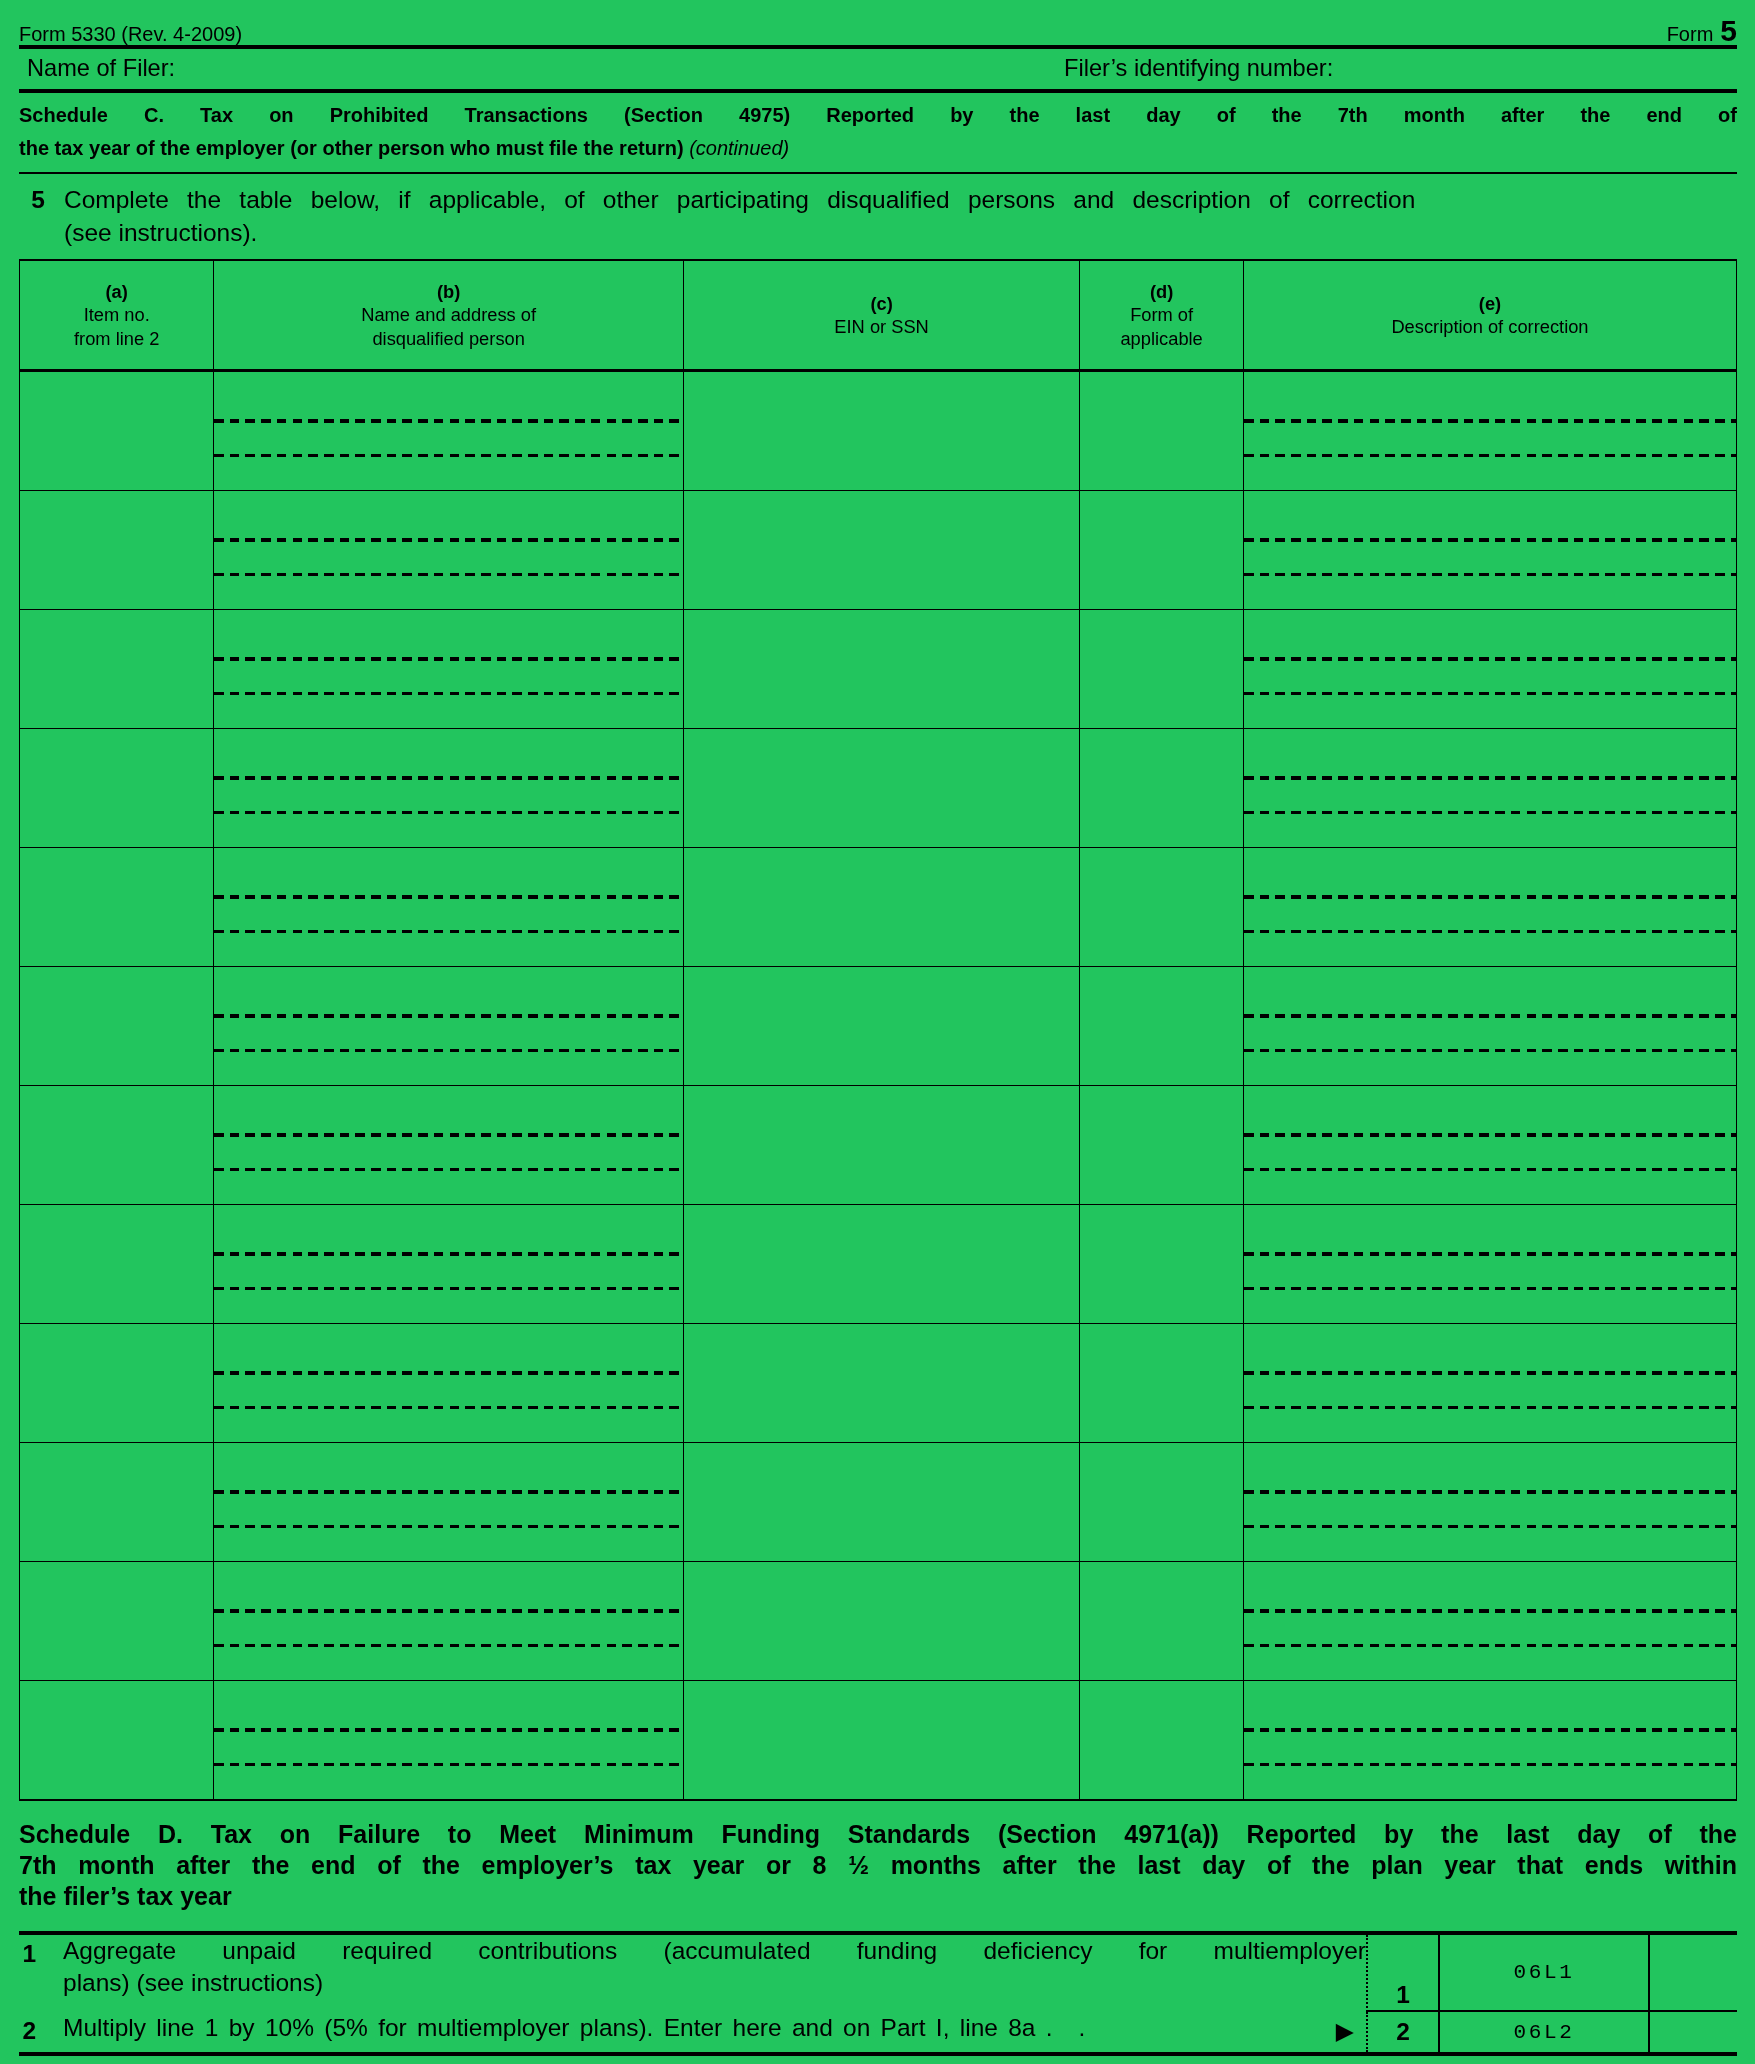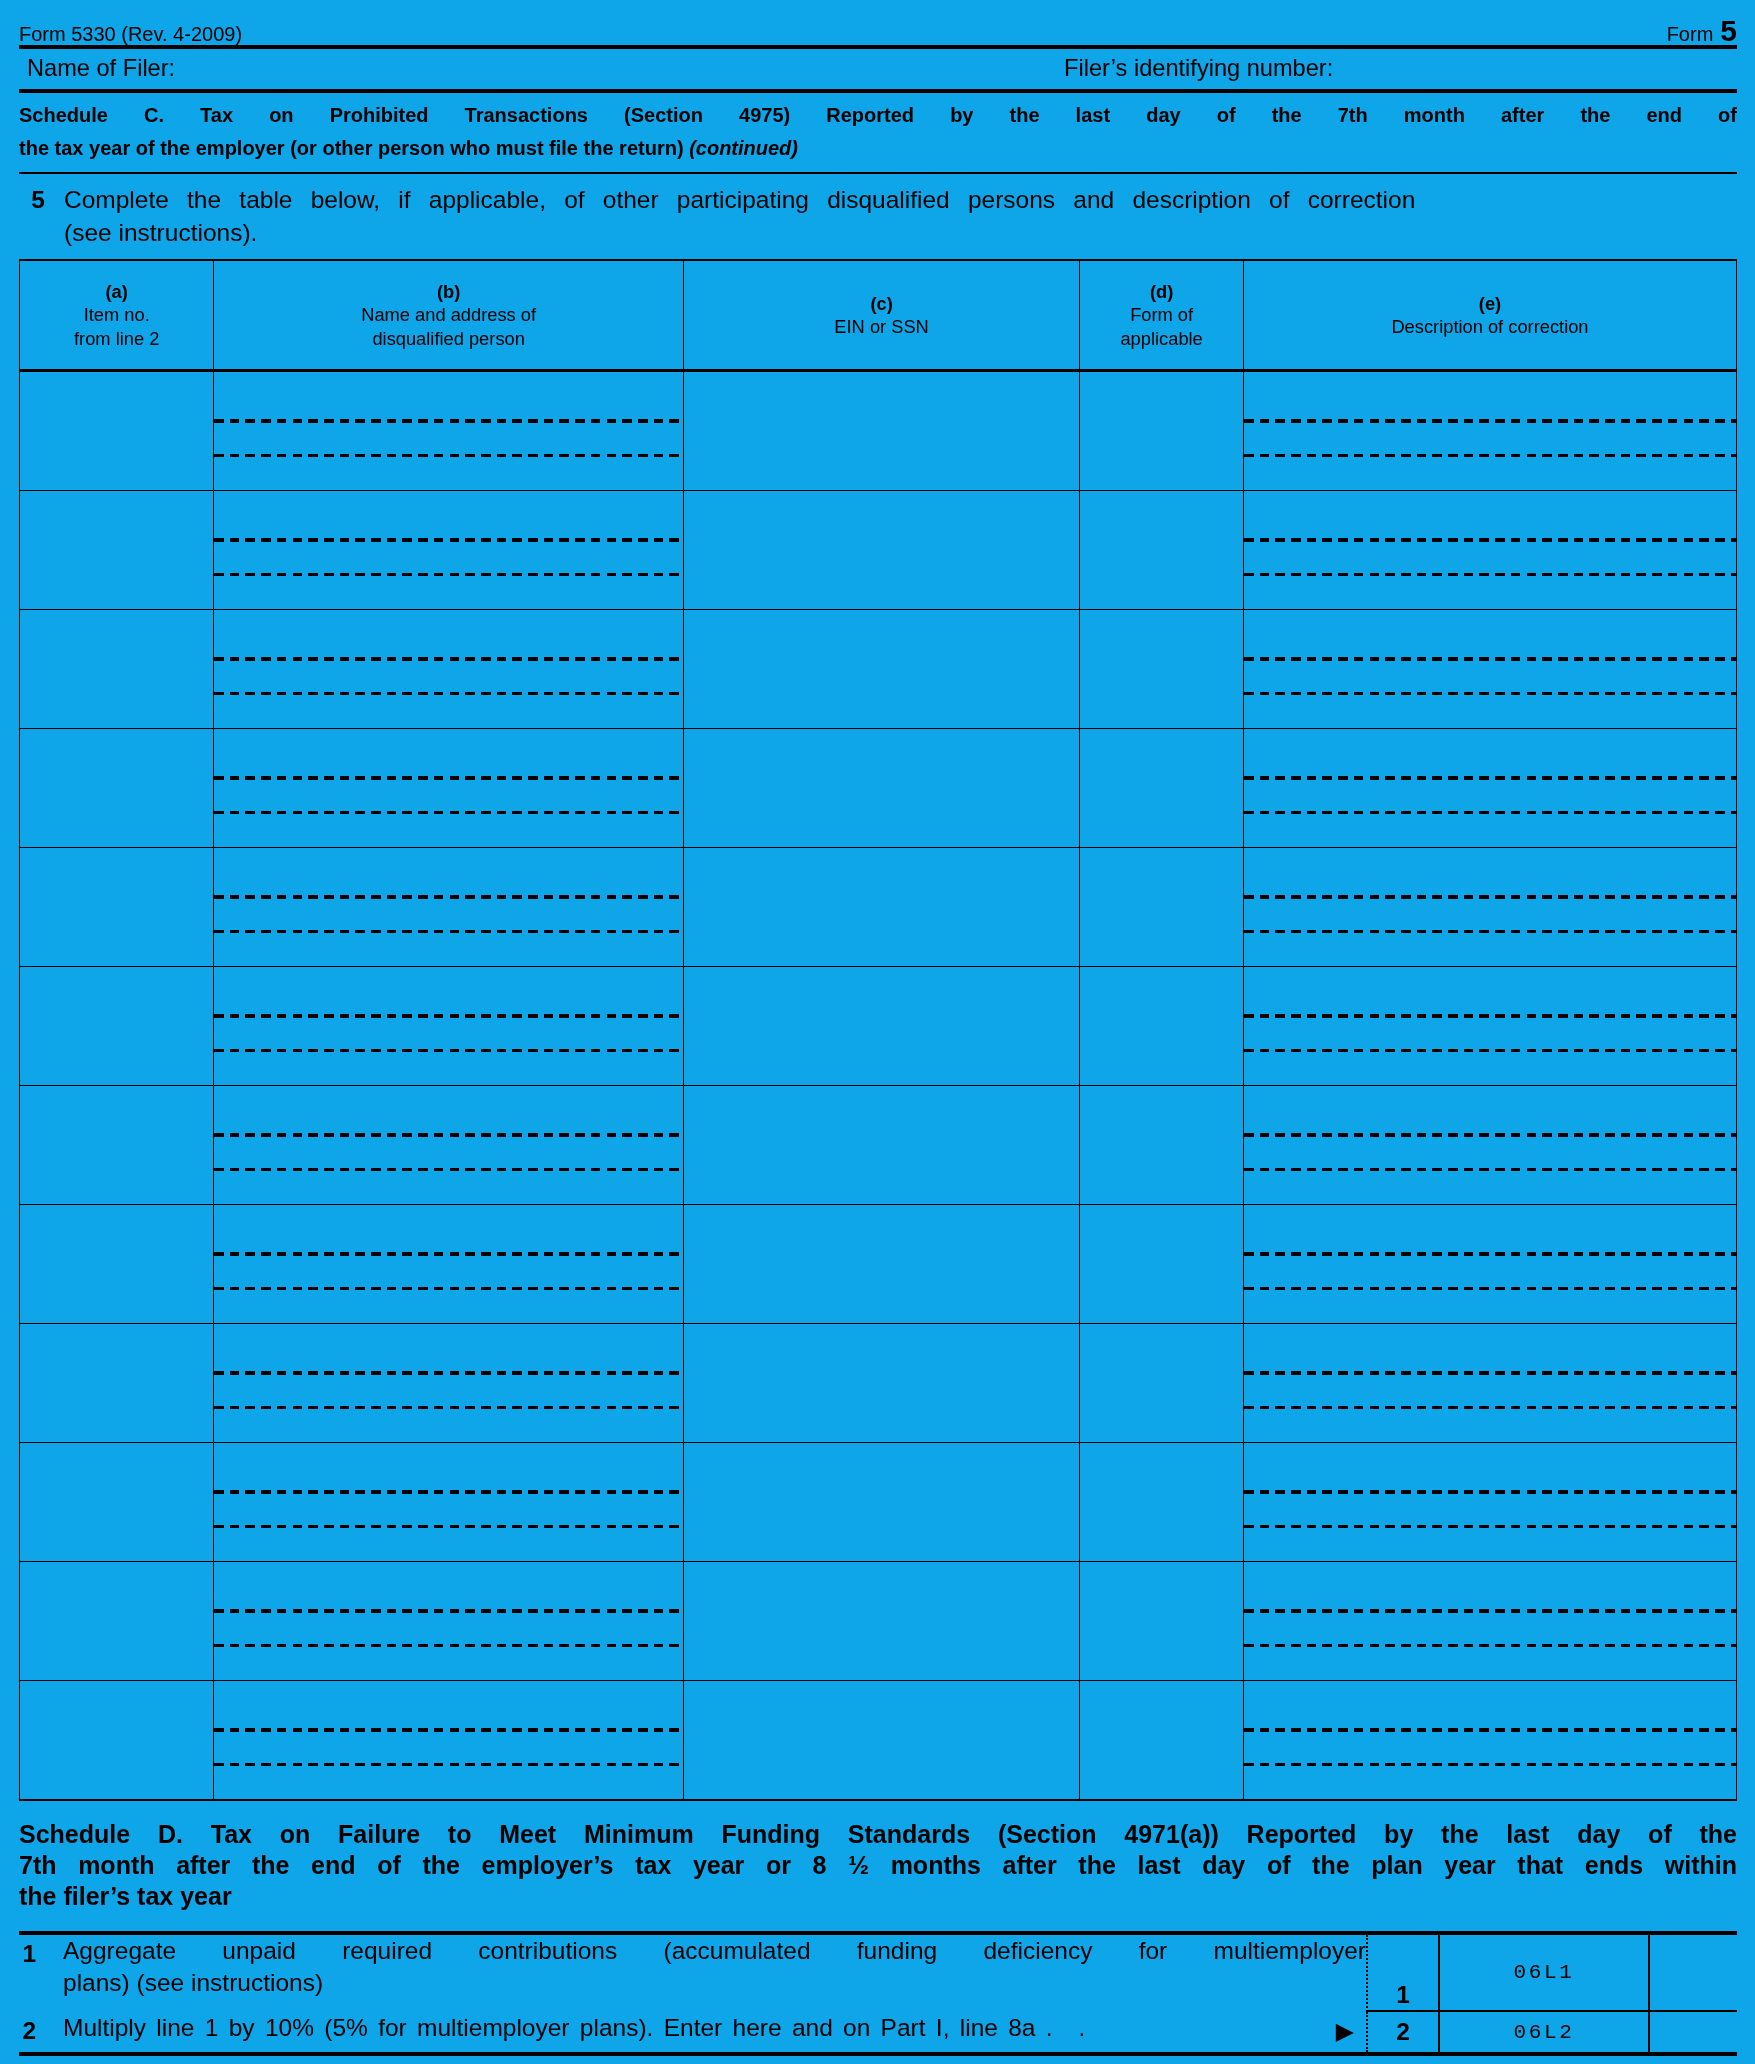--- a/index.html
+++ b/index.html
@@ -1,37 +1,37 @@
 <!DOCTYPE html>
 <html style="font-size:14px"><head>
 <meta charset="utf-8">
 <style>
   html,body { margin:0; padding:0; background:#888; }
   .page {
-    width:1756px; height:2065px; background:#0ea5e9; color:#000;
+    width:1756px; height:2065px; background:#22c55e; color:#000;
     font-family:"Liberation Sans","DejaVu Sans",sans-serif;
     position:relative; box-sizing:border-box; padding:14px 19px 0 19px;
     overflow:hidden; margin:0 auto;
   }
   
   .topbar { display:flex; justify-content:space-between; align-items:baseline; height:31px; }
   .form-id { font-size:20px; }
   .pageword { font-size:20px; }
   .pagenum { font-size:30px; font-weight:bold; margin-left:7px; }
   .rule4 { border-top:4.4px solid #000; }
   .rule3 { border-top:2.6px solid #000; }
   
   .filer-row { position:relative; height:40px; }
   .filer-row .lbl { position:absolute; top:6.1px; font-size:23.6px; }
   .filer-row .lbl.name { left:8px; }
   .filer-row .lbl.fid  { left:1045px; }
   
   .sc-title { margin-top:6.1px; font-weight:bold; font-size:20px; line-height:33px; }
   .jl { text-align:justify; text-align-last:justify; }
-  .cont { font-weight:bold; font-style:italic; }
+  .cont { font-weight:normal; font-style:italic; }
   .sep1 { margin-top:7px; }
   
   .item5 { display:flex; margin-top:8.7px; font-size:24.5px; line-height:33px; }
   .item5 .num { width:45px; padding-left:12.2px; box-sizing:border-box; font-weight:bold; }
   .item5 .txt { flex:1; }
   .item5 .l1 { word-spacing:11.4px; }
   
   .ctable { margin-top:10.5px; border:1.7px solid #000; border-top-width:2.6px; border-bottom-width:2.6px; }
   .thead { display:flex; height:108px; border-bottom:3.5px solid #000; }
   .hcell { box-sizing:border-box; display:flex; flex-direction:column; justify-content:center;

